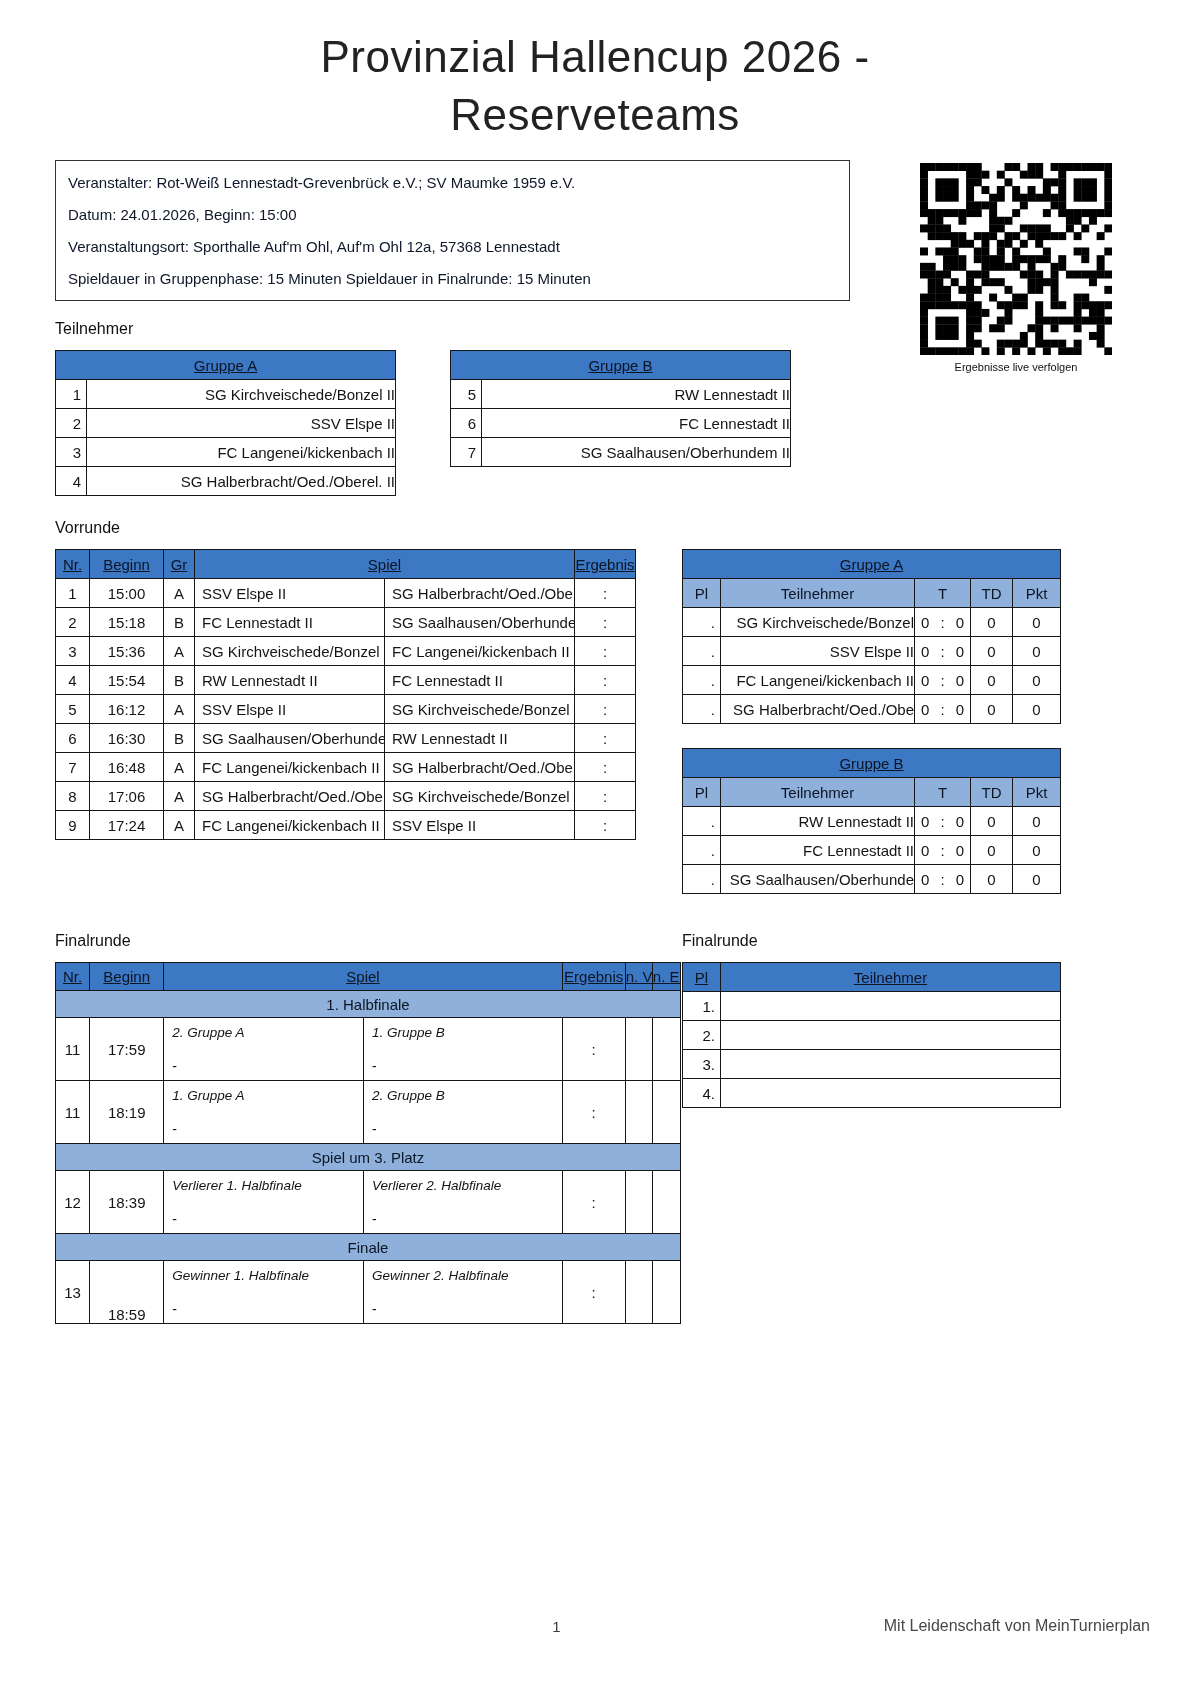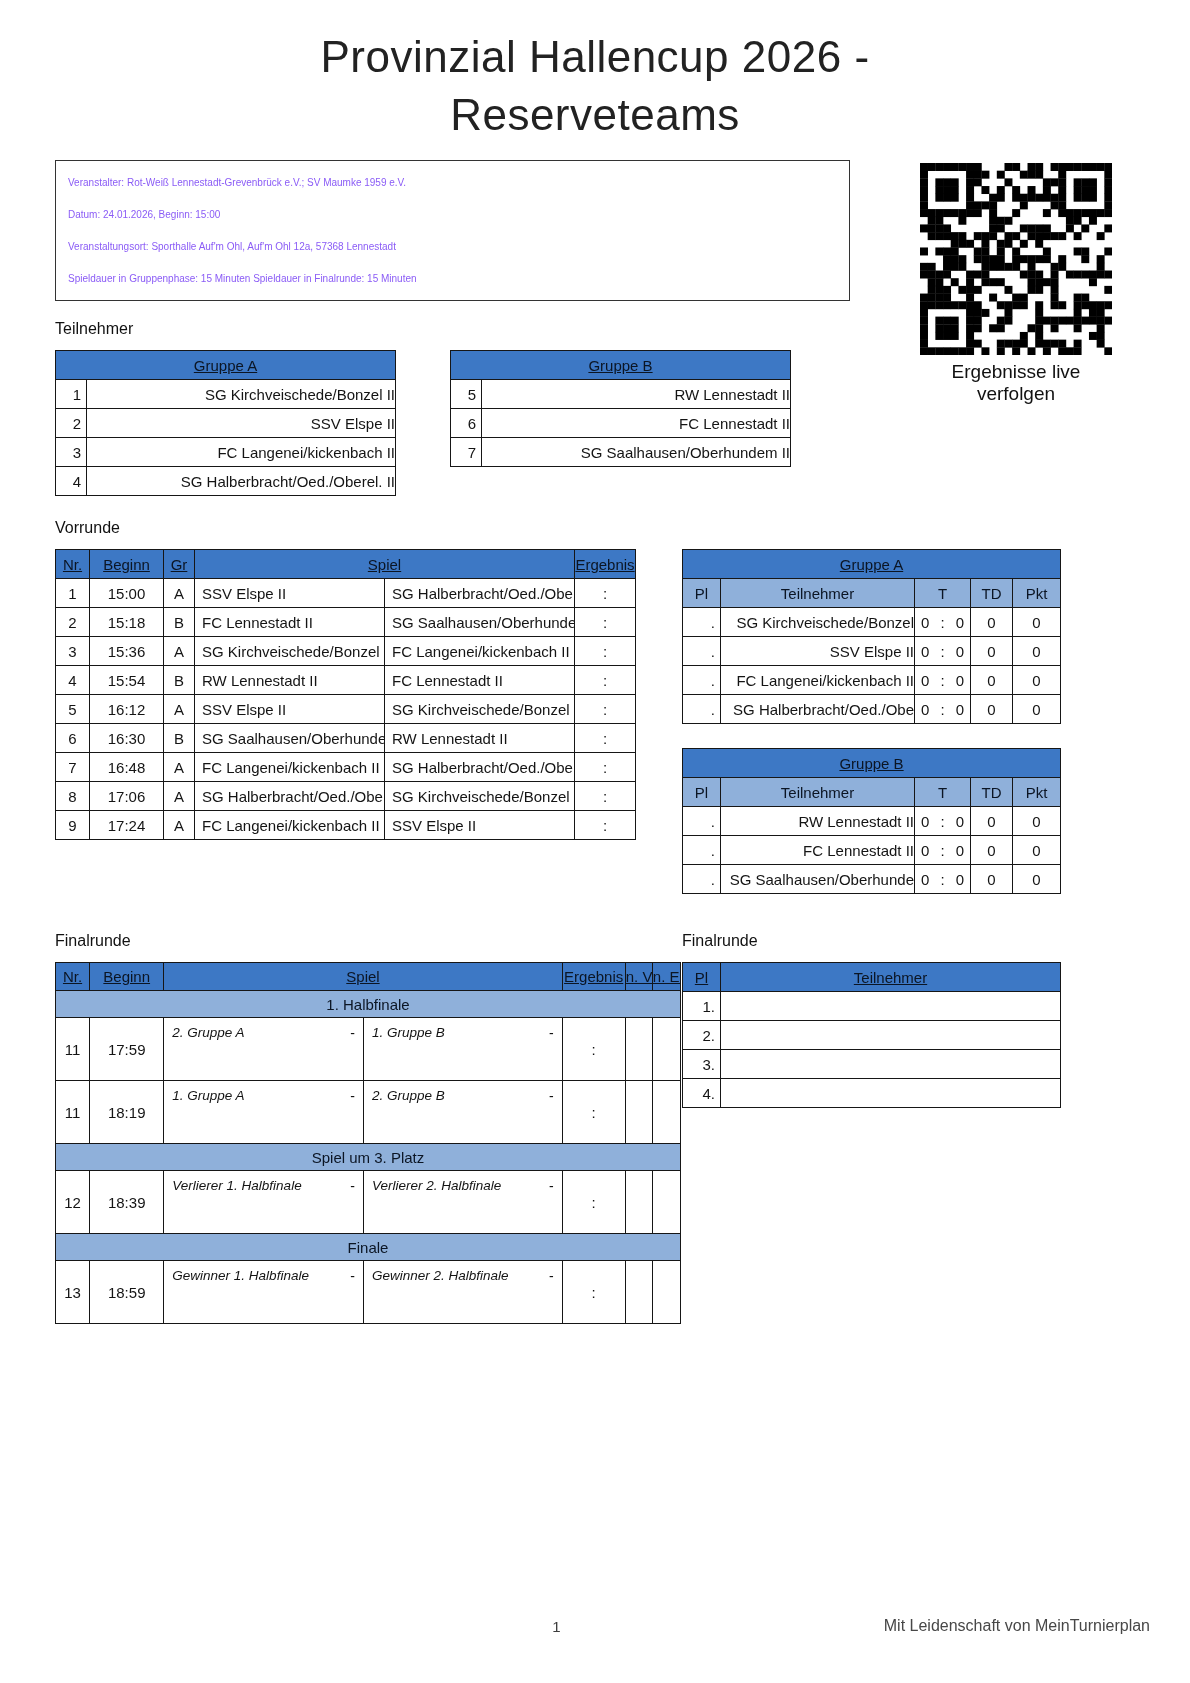--- a/index.html
+++ b/index.html
@@ -15,25 +15,25 @@
     position:absolute; top:28px; left:215px; width:760px;
     text-align:center; font-size:44px; font-weight:300; line-height:1.32;
     letter-spacing:0.5px; color:#222;
   }
 
   .info-box {
     position:absolute; left:55px; top:160px; width:795px; height:141px;
     border:1.5px solid #333; padding:6px 12px;
     display:flex; flex-direction:column; justify-content:space-around;
   }
-  .info-line { font-size:10px; color:#8b5cf6; }
+  .info-line { font-size:15px; color:#0f172a; }
 
   .qr-wrap { position:absolute; left:920px; top:163px; width:192px; }
   .qr-wrap svg { display:block; width:192px; height:192px; }
-  .qr-caption { margin-top:6px; width:192px; text-align:center; font-size:19px; color:#111; }
+  .qr-caption { margin-top:6px; width:192px; text-align:center; font-size:11px; color:#111; }
 
   .heading { position:absolute; font-size:16px; color:#111; }
   .h-teilnehmer { left:55px; top:320px; }
   .h-vorrunde   { left:55px; top:519px; }
   .h-final-left { left:55px; top:932px; }
   .h-final-right{ left:682px; top:932px; }
 
   table { border-collapse:collapse; table-layout:fixed; position:absolute; font-size:15px; }
   th, td { border:1.5px solid #161616; overflow:hidden; white-space:nowrap; }
   th { font-weight:normal; }
@@ -63,21 +63,21 @@
   .standings th { height:29px; }
   .standings td { height:29px; }
   td.pl { text-align:right; padding-right:5px; }
   td.goals { text-align:center; word-spacing:7px; }
 
   
   .final-table { left:55px; top:962px; width:626px; }
   .final-table th { height:28px; }
   .final-table td.sec { height:27px; }
   .final-table td.m { height:62px; vertical-align:top; }
-  .mcell { display:flex; flex-direction:row; justify-content:space-between; height:62px; padding:7px 8px 6px 8px; }
+  .mcell { display:flex; flex-direction:column; justify-content:space-between; height:62px; padding:7px 8px 6px 8px; }
   .mcell .place { font-style:italic; font-size:13.5px; }
   .mcell .dash { font-size:14px; }
   .final-table td.mc { text-align:center; }
 
   
   .placement { width:378px; left:682px; top:962px; }
   .placement th { height:29px; }
   .placement td { height:29px; }
 
   .footer-page {
@@ -859,21 +859,21 @@
         <tr>
           <td colspan="7" class="sec hdr-light">Finale</td>
         </tr>
         <tr>
           <td class="m mc">
             <div class="mcell" style="justify-content:center;padding:0;align-items:center;">
               <span>13</span>
             </div>
           </td>
           <td class="m mc">
-            <div class="mcell" style="justify-content:center;padding:0;align-items:center;">
+            <div class="mcell" style="justify-content:flex-end;padding:0;align-items:center;">
               <span>18:59</span>
             </div>
           </td>
           <td class="m">
             <div class="mcell">
               <div class="place">Gewinner 1. Halbfinale</div>
               <div class="dash">-</div>
             </div>
           </td>
           <td class="m">

